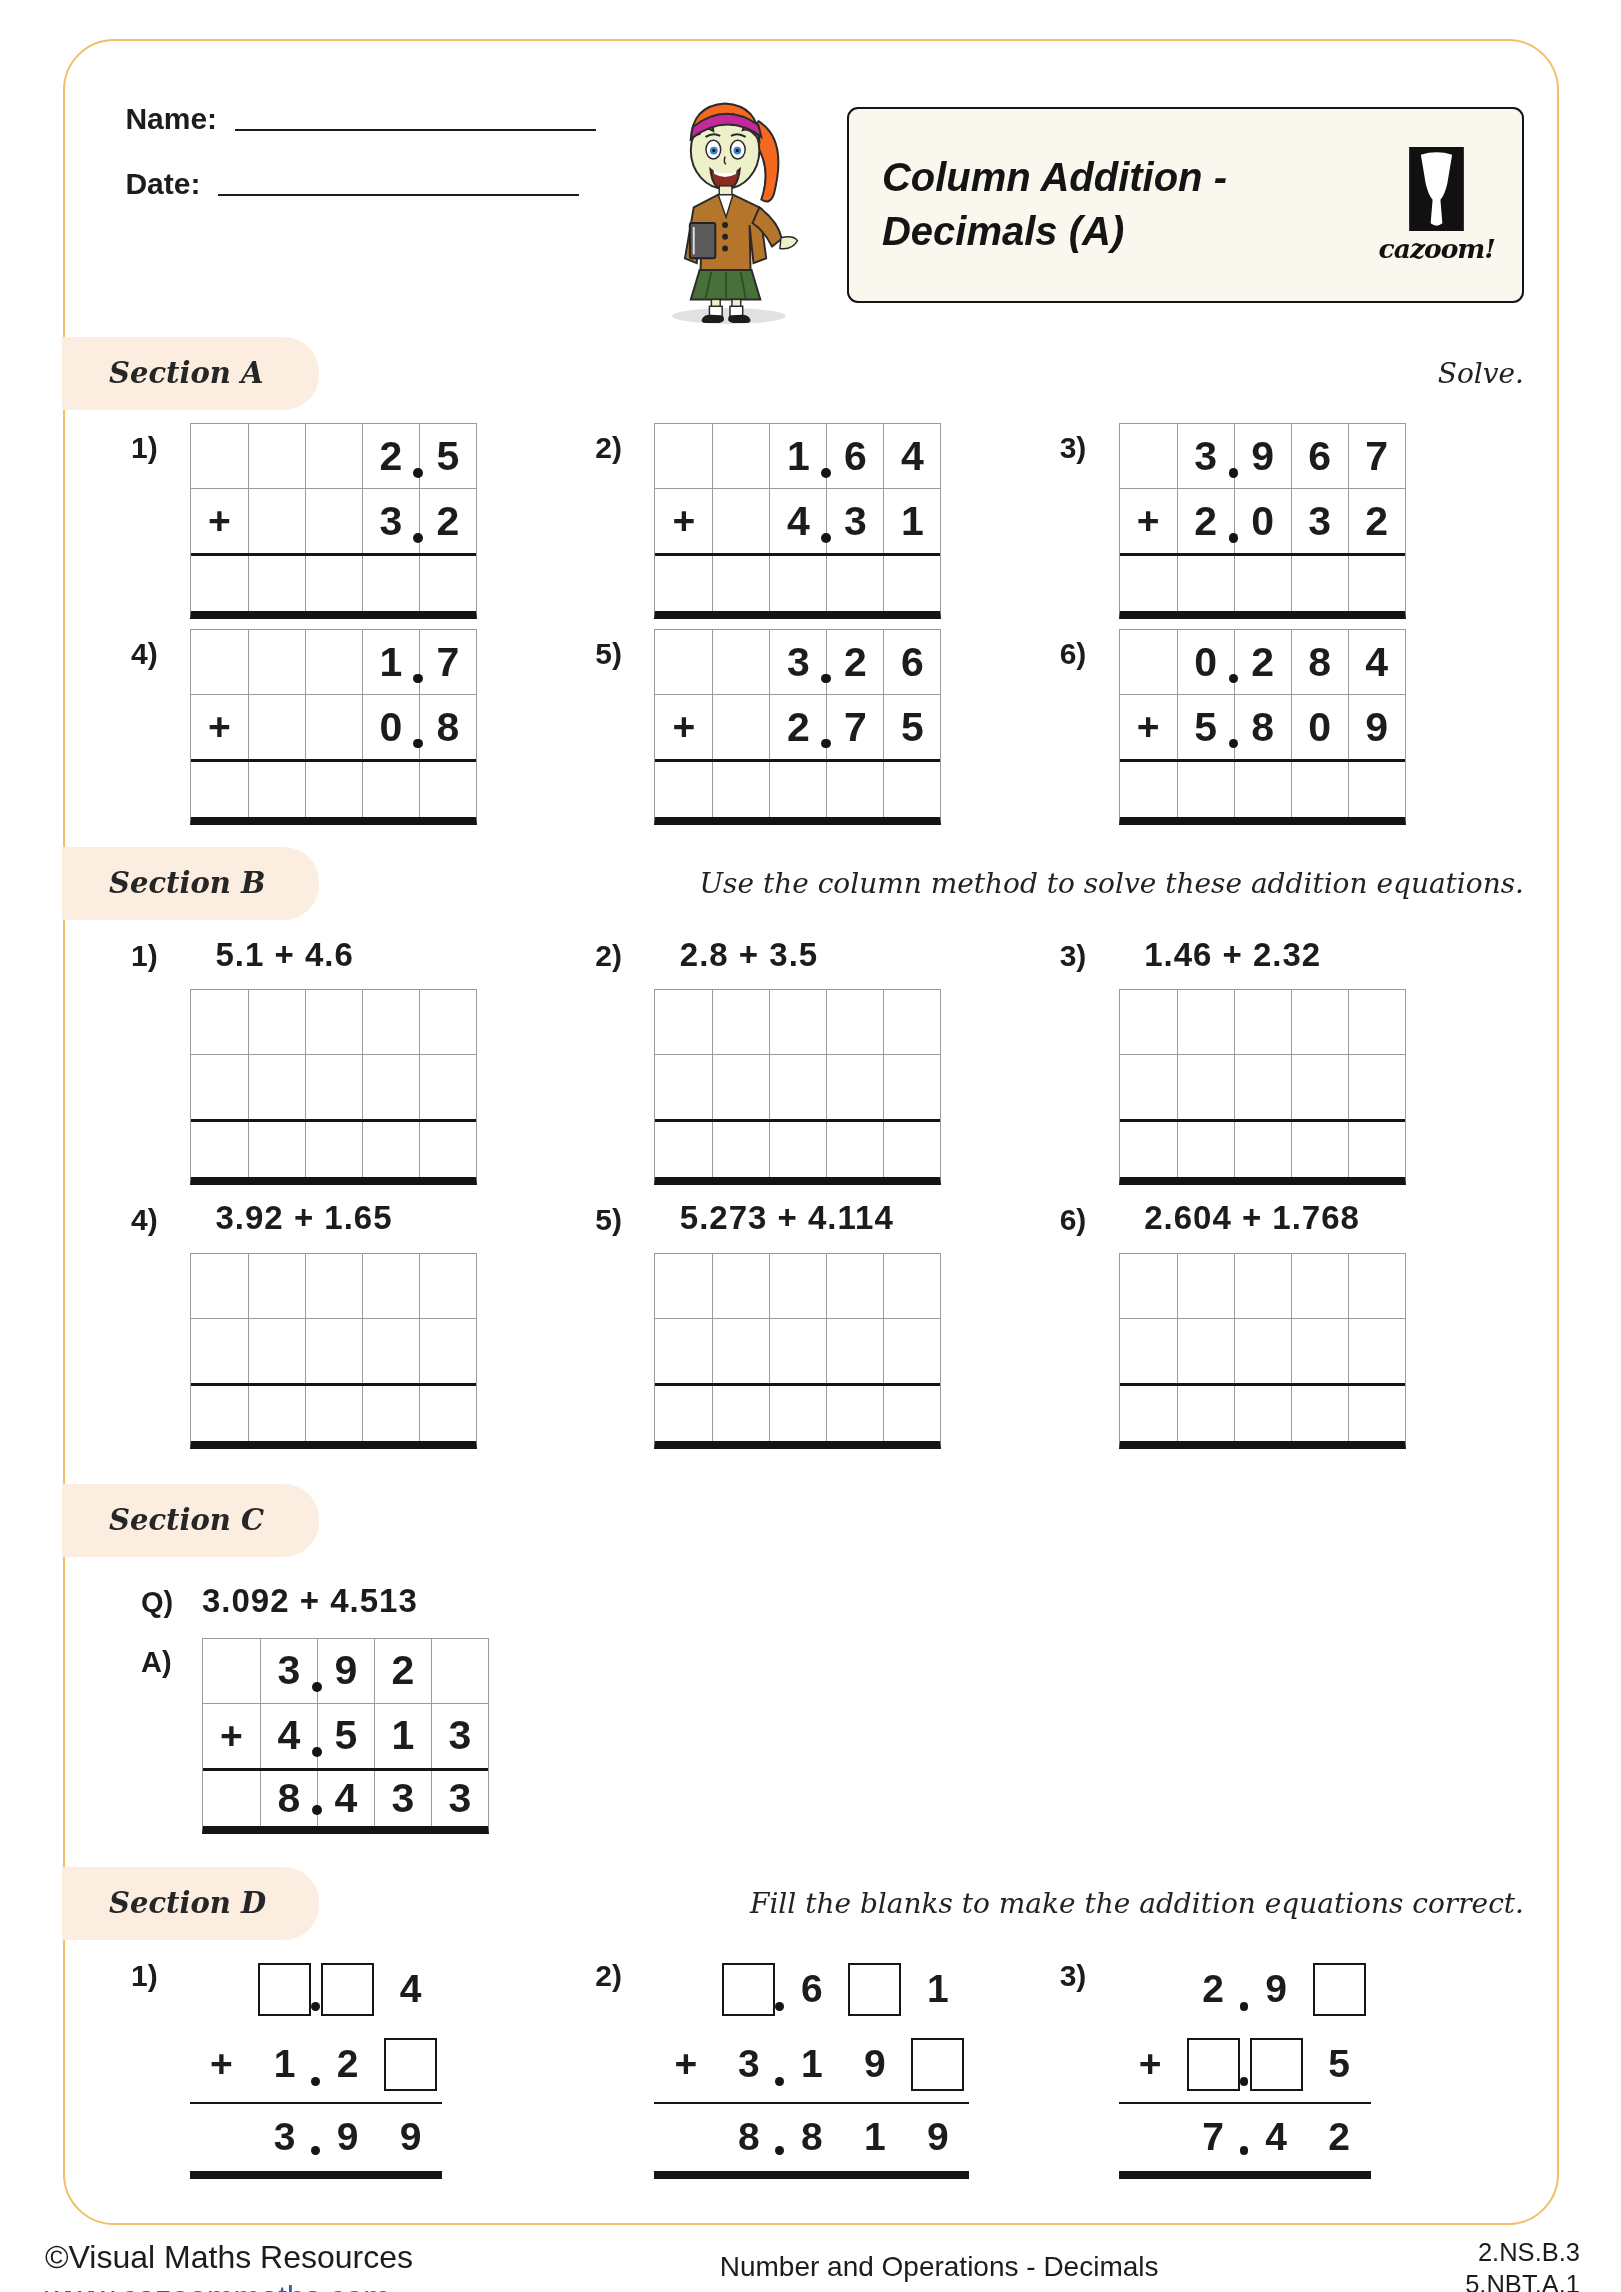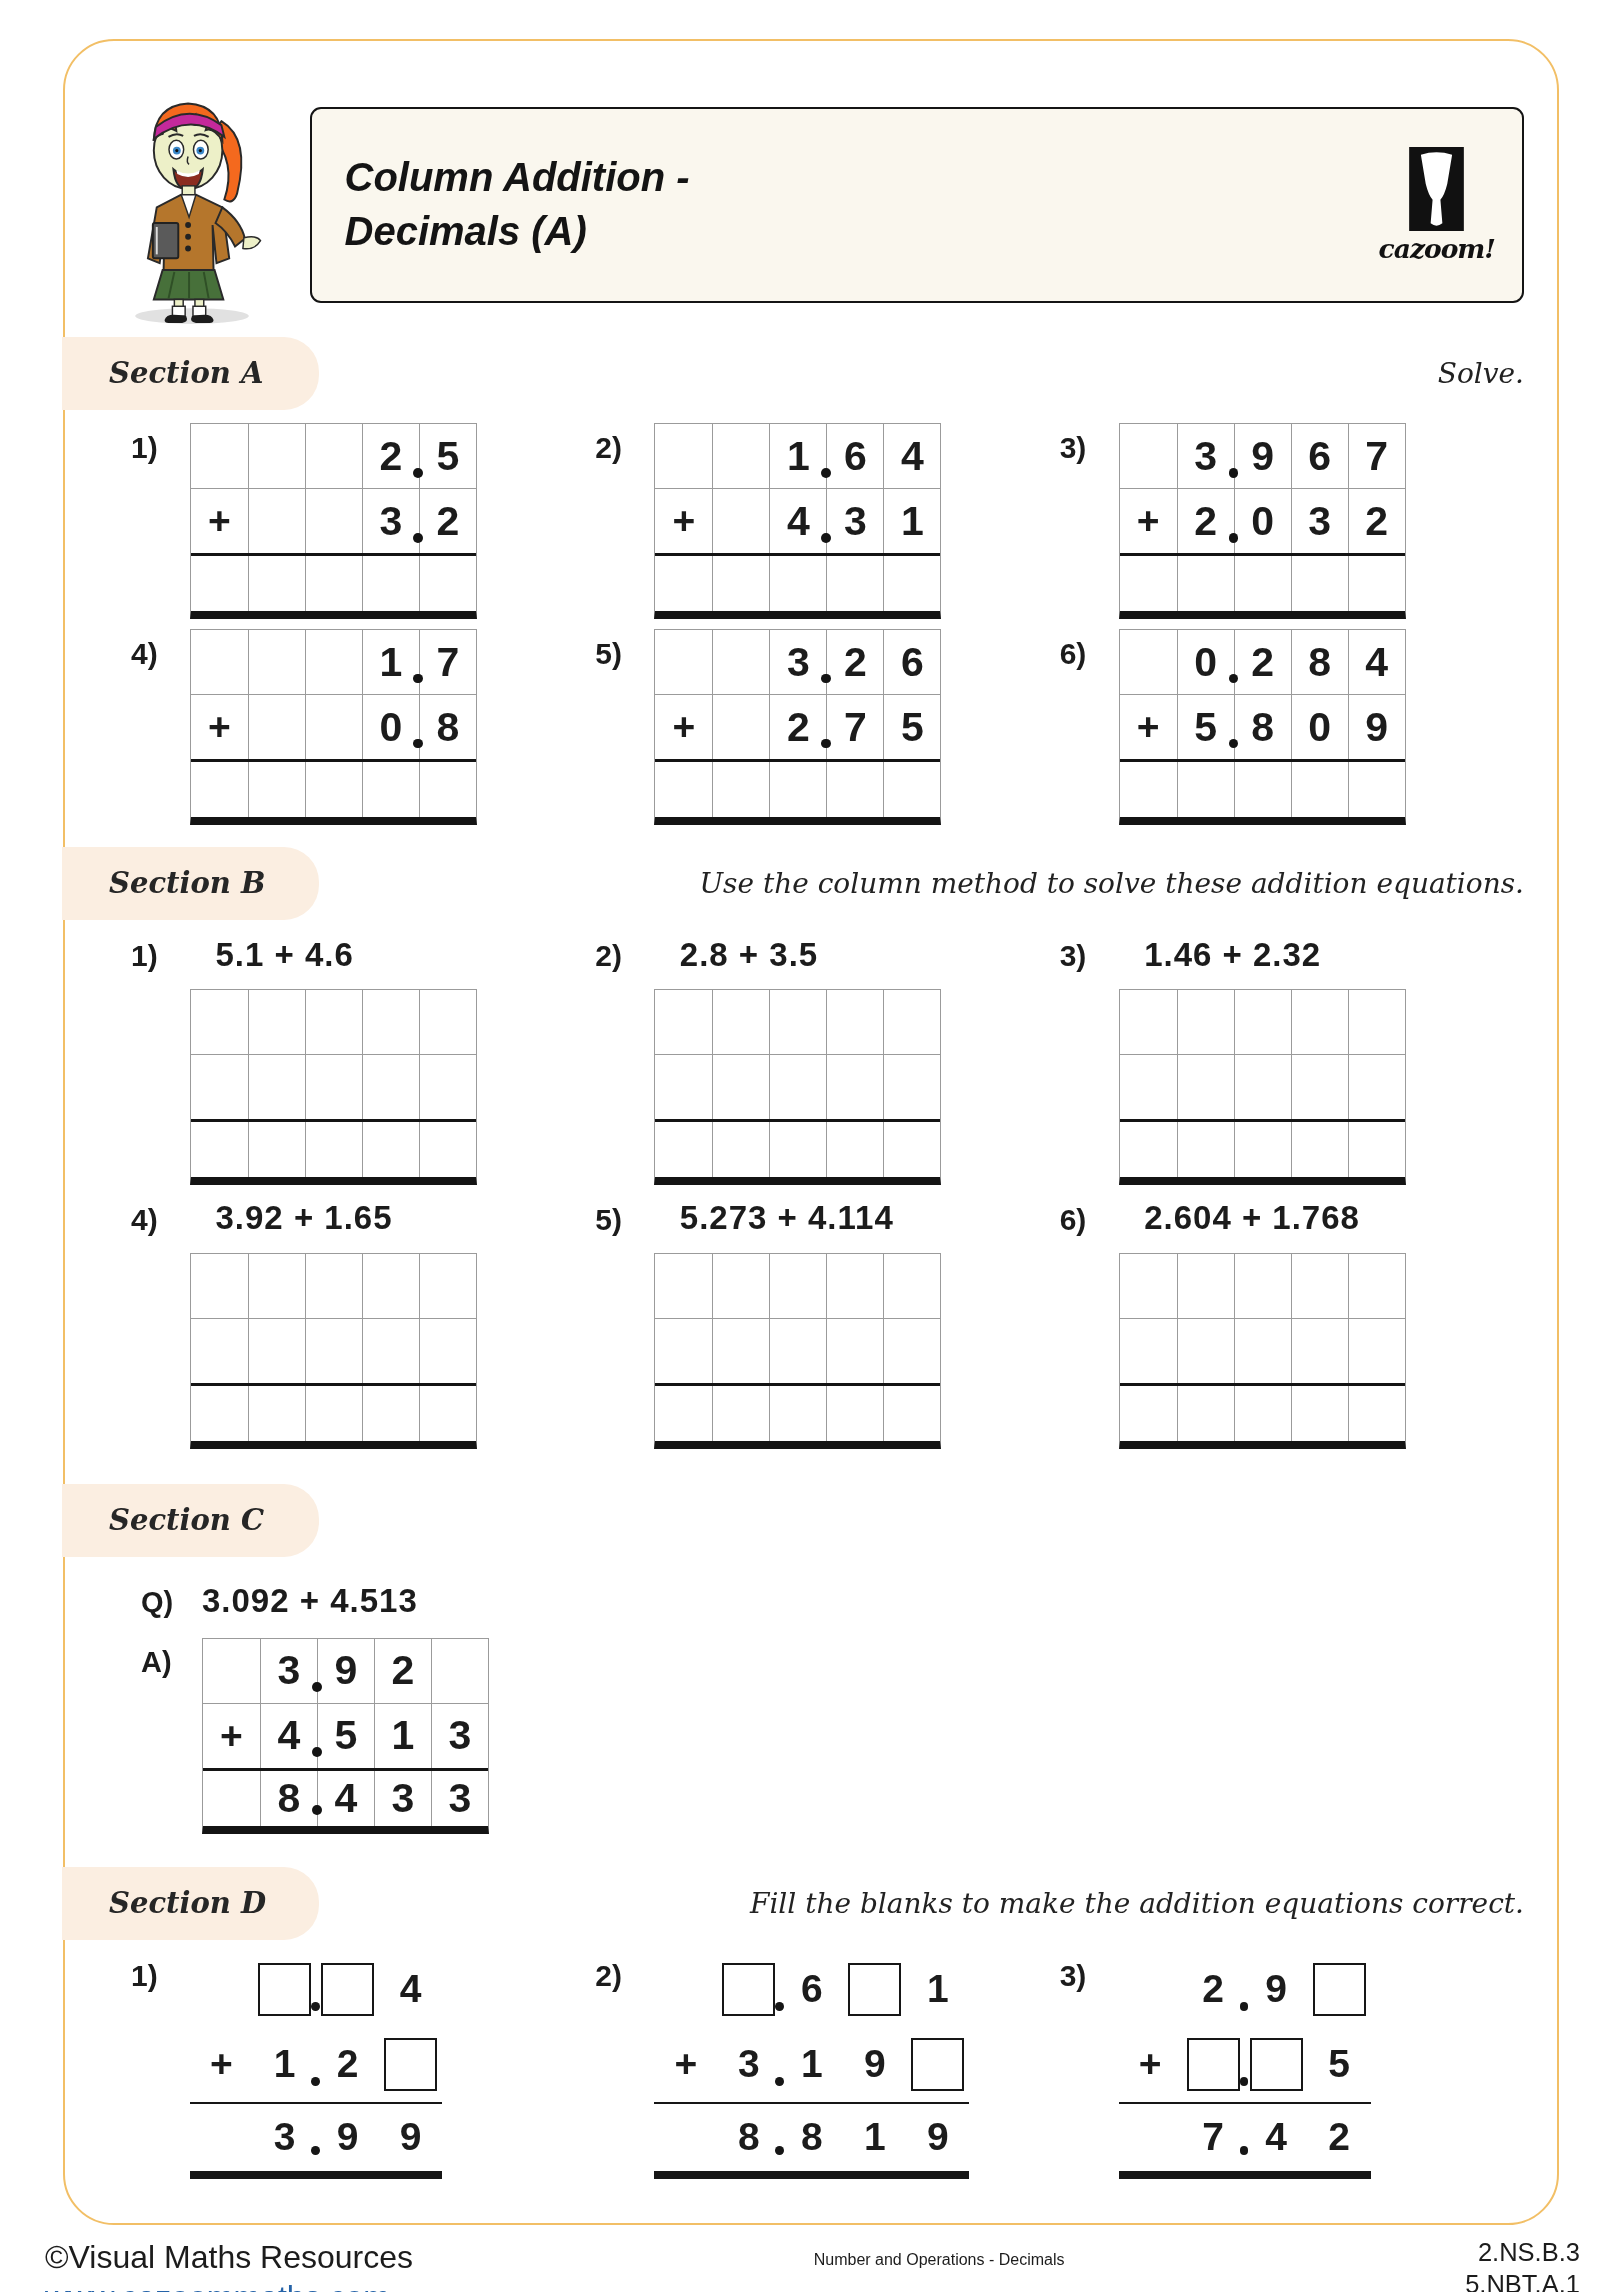--- a/index.html
+++ b/index.html
@@ -68,37 +68,47 @@
   .drow.answer{border-top:2.9px solid #161616;height:67px;}
   .dcell{width:63px;height:100%;display:flex;align-items:center;justify-content:center;
          font-weight:bold;font-size:39px;color:#1c1c1c;}
   .dbox{width:53px;height:53px;box-sizing:border-box;border:2.9px solid #161616;background:#fff;}
   .ddot{position:absolute;width:8.8px;height:8.8px;background:#161616;border-radius:50%;bottom:15.7px;}
   
   .footer{position:absolute;left:0;top:2237px;width:1621px;box-sizing:border-box;
           display:flex;justify-content:space-between;align-items:flex-start;padding:0 41px 0 45px;}
   .f-left div{font-size:32px;line-height:1.25;}
   .f-link{color:#2563a8;text-decoration:underline;}
-  .f-center{font-size:16px;margin-top:13.7px;}
+  .f-center{font-size:28px;margin-top:13.7px;}
   .f-right{font-size:25.5px;text-align:right;line-height:1.25;}
   
   .mt-a-head{margin-top:11.8px;}
   .mt-a-problems{margin-top:13.7px;row-gap:9.8px;}
   .mt-b-head{margin-top:21.6px;}
   .mt-b-problems{margin-top:11.8px;row-gap:9.8px;}
   .mt-c-head{margin-top:35px;}
   .mt-d-head{margin-top:33px;}
   .mt-d-problems{margin-top:11.8px;}
 </style>
 </head>
 <body>
 
 <div class="frame">
 
   <div class="header">
+    <div class="name-date">
+      <div class="nd-field">
+        <span class="nd-label">Name:</span>
+        <span class="nd-rule"></span>
+      </div>
+      <div class="nd-field">
+        <span class="nd-label">Date:</span>
+        <span class="nd-rule"></span>
+      </div>
+    </div>
 
     <svg class="girl" viewBox="0 0 192 252">
       <ellipse cx="96" cy="243" rx="58" ry="8" fill="#c9c9c9" opacity="0.55"></ellipse>
       <path d="M126 44 Q156 62 142 118 Q138 130 129 124 Q142 86 116 58 Z" fill="#f4691e" stroke="#2a2a2a" stroke-width="2"></path>
       <ellipse cx="92" cy="74" rx="35" ry="39" fill="#edf0c8" stroke="#2a2a2a" stroke-width="2"></ellipse>
       <path d="M57 64 Q58 28 92 26 Q126 28 127 64 Q118 50 110 53 L113 43 Q103 50 97 47 L99 38 Q87 49 79 45 L80 54 Q69 47 66 57 Q61 57 57 64 Z" fill="#f4691e" stroke="#2a2a2a" stroke-width="2"></path>
       <path d="M59 50 Q92 24 126 48 L129 60 Q94 34 57 62 Z" fill="#c4299b" stroke="#2a2a2a" stroke-width="2"></path>
       <ellipse cx="80" cy="73" rx="7.5" ry="9.5" fill="#ffffff" stroke="#2a2a2a" stroke-width="1.5"></ellipse>
       <ellipse cx="105" cy="73" rx="7.5" ry="9.5" fill="#ffffff" stroke="#2a2a2a" stroke-width="1.5"></ellipse>
       <circle cx="80.5" cy="74" r="4" fill="#3a87c8"></circle>

